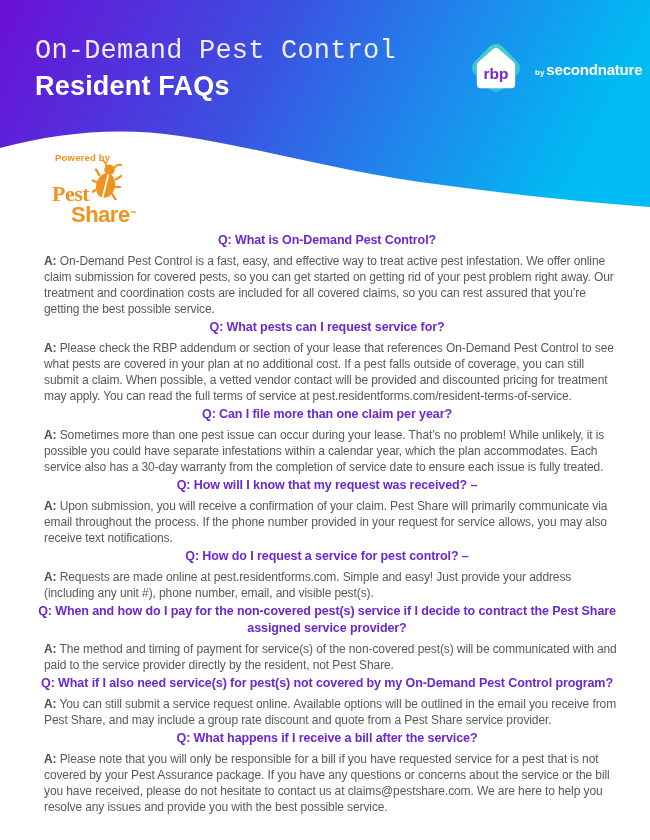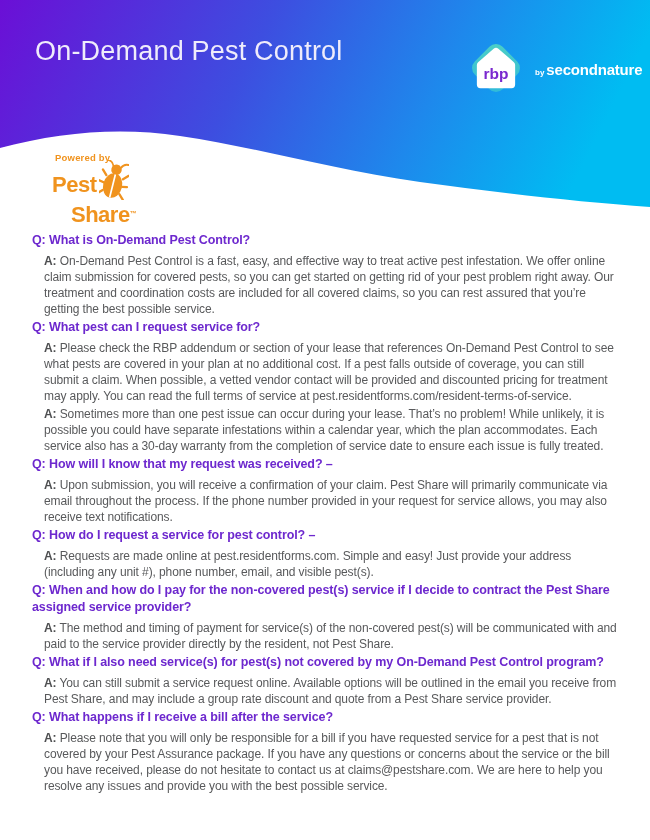--- a/index.html
+++ b/index.html
@@ -3,42 +3,42 @@
 <meta charset="utf-8">
 <style>
   html,body{margin:0;padding:0;background:#ffffff;}
   body{width:650px;height:840px;font-family:"Liberation Sans","DejaVu Sans",sans-serif;}
   .page{position:relative;width:650px;height:840px;overflow:hidden;background:#fff;}
 
   
   .hero{position:relative;width:650px;height:228px;}
   .hero-wave{position:absolute;left:0;top:0;z-index:0;display:block;}
   .hero-titles{position:absolute;left:35px;top:36px;z-index:2;}
-  .hero-subtitle{font-size:27px;font-weight:400;color:#efecfb;letter-spacing:.2px;line-height:30px;}
+  .hero-subtitle{font-size:27px;font-weight:400;color:#efecfb;letter-spacing:.2px;line-height:30px;font-family:Liberation Mono, monospace;}
   .hero-title{font-size:27px;font-weight:700;color:#ffffff;letter-spacing:.2px;line-height:30px;margin-top:5px;}
 
   .rbp{position:absolute;left:466px;top:38px;z-index:2;display:flex;align-items:center;}
   .rbp-badge svg{display:block;}
   .byline{margin-left:9px;color:#fff;display:flex;align-items:flex-end;margin-top:4px;}
   .by{font-size:8px;font-weight:600;margin-right:2px;margin-top:1px;}
   .sn{display:inline-flex;flex-direction:row;}
   .sn-line{font-size:15px;font-weight:700;line-height:13.5px;letter-spacing:-.2px;}
 
   
   .pestshare{position:absolute;left:52px;top:152px;z-index:2;color:#F0931E;}
   .ps-powered{font-size:9.5px;font-weight:600;margin-left:3px;letter-spacing:.2px;}
-  .ps-row{display:flex;align-items:center;margin-top:1px;}
+  .ps-row{display:flex;align-items:flex-end;margin-top:1px;font-family:Liberation Serif, serif;}
   .ps-word{font-size:22px;font-weight:800;line-height:21px;letter-spacing:-.5px;}
   .ps-bug{margin-left:3px;margin-top:-4px;}
   .ps-share{margin-left:19px;margin-top:0;}
   .tm{font-size:7px;font-weight:700;vertical-align:super;}
 
   
   .faqs{position:relative;z-index:1;padding:4px 28px 0 32px;}
-  .faq-q{font-size:12.5px;font-weight:700;color:#6D28CE;line-height:17px;margin:0 0 4px 0;letter-spacing:-.1px;}
+  .faq-q{font-size:12.5px;font-weight:700;color:#6D28CE;line-height:17px;margin:0 0 4px 0;letter-spacing:-.1px;text-align:center;}
   .faq-a{font-size:12px;color:#58595B;line-height:16px;margin:0 0 2px 12px;letter-spacing:-.1px;}
   .faq-a strong{font-weight:700;color:#4d4e50;}
 </style>
 </head>
 <body>
 
 <div class="page">
 
   <header class="hero">
     <svg class="hero-wave" width="650" height="228" viewBox="0 0 650 228" preserveAspectRatio="none">
@@ -48,20 +48,21 @@
           <stop offset="42%" stop-color="#3D4EE0"></stop>
           <stop offset="72%" stop-color="#1E88EC"></stop>
           <stop offset="100%" stop-color="#00BCF2"></stop>
         </linearGradient>
       </defs>
       <path d="M0,0 H650 V207 C580,202 500,193 420,182 C330,169 260,148 180,136 C120,127 60,132 0,148 Z" fill="url(#heroGrad)"></path>
     </svg>
 
     <div class="hero-titles">
       <div class="hero-subtitle">On-Demand Pest Control</div>
+      <div class="hero-title">Resident FAQs</div>
     </div>
 
     <div class="rbp">
       <span class="rbp-badge">
         <svg width="60" height="60" viewBox="0 0 58 58">
           <defs>
             <linearGradient id="tealGrad" x1="0%" y1="0%" x2="100%" y2="100%">
               <stop offset="0%" stop-color="#4ED0C4"></stop>
               <stop offset="100%" stop-color="#2EB9DB"></stop>
             </linearGradient>
@@ -109,25 +110,26 @@
   </div>
 
   <main class="faqs">
 
     <section>
       <p class="faq-q">Q: What is On-Demand Pest Control?</p>
       <p class="faq-a"><strong>A:</strong><span> On-Demand Pest Control is a fast, easy, and effective way to treat active pest infestation. We offer online claim submission for covered pests, so you can get started on getting rid of your pest problem right away. Our treatment and coordination costs are included for all covered claims, so you can rest assured that you’re getting the best possible service.</span></p>
     </section>
 
     <section>
-      <p class="faq-q">Q: What pest can I request service for?</p>
+      <p class="faq-q">Q: What pests can I request service for?</p>
       <p class="faq-a"><strong>A:</strong><span> Please check the RBP addendum or section of your lease that references On-Demand Pest Control to see what pests are covered in your plan at no additional cost. If a pest falls outside of coverage, you can still submit a claim. When possible, a vetted vendor contact will be provided and discounted pricing for treatment may apply. You can read the full terms of service at pest.residentforms.com/resident-terms-of-service.</span></p>
     </section>
 
     <section>
+      <p class="faq-q">Q: Can I file more than one claim per year?</p>
       <p class="faq-a"><strong>A:</strong><span> Sometimes more than one pest issue can occur during your lease. That’s no problem! While unlikely, it is possible you could have separate infestations within a calendar year, which the plan accommodates. Each service also has a 30-day warranty from the completion of service date to ensure each issue is fully treated.</span></p>
     </section>
 
     <section>
       <p class="faq-q">Q: How will I know that my request was received? –</p>
       <p class="faq-a"><strong>A:</strong><span> Upon submission, you will receive a confirmation of your claim. Pest Share will primarily communicate via email throughout the process. If the phone number provided in your request for service allows, you may also receive text notifications.</span></p>
     </section>
 
     <section>
       <p class="faq-q">Q: How do I request a service for pest control? –</p>

